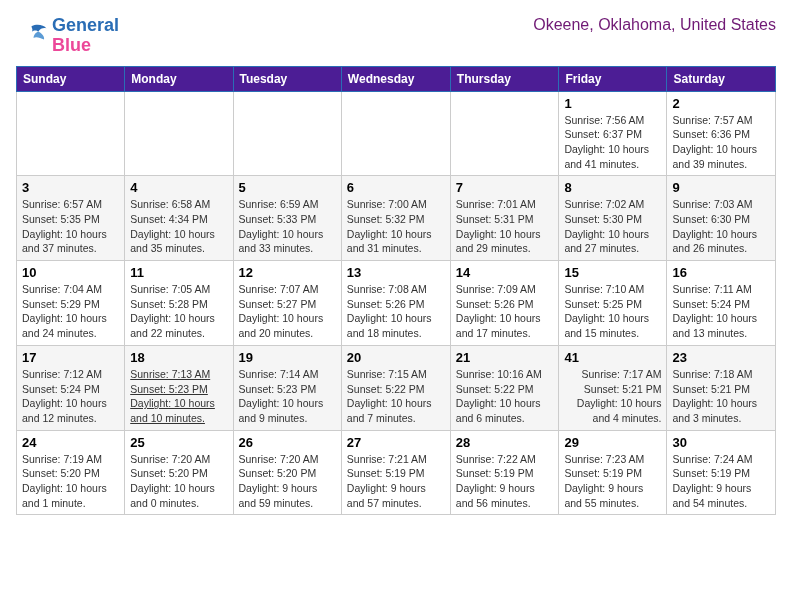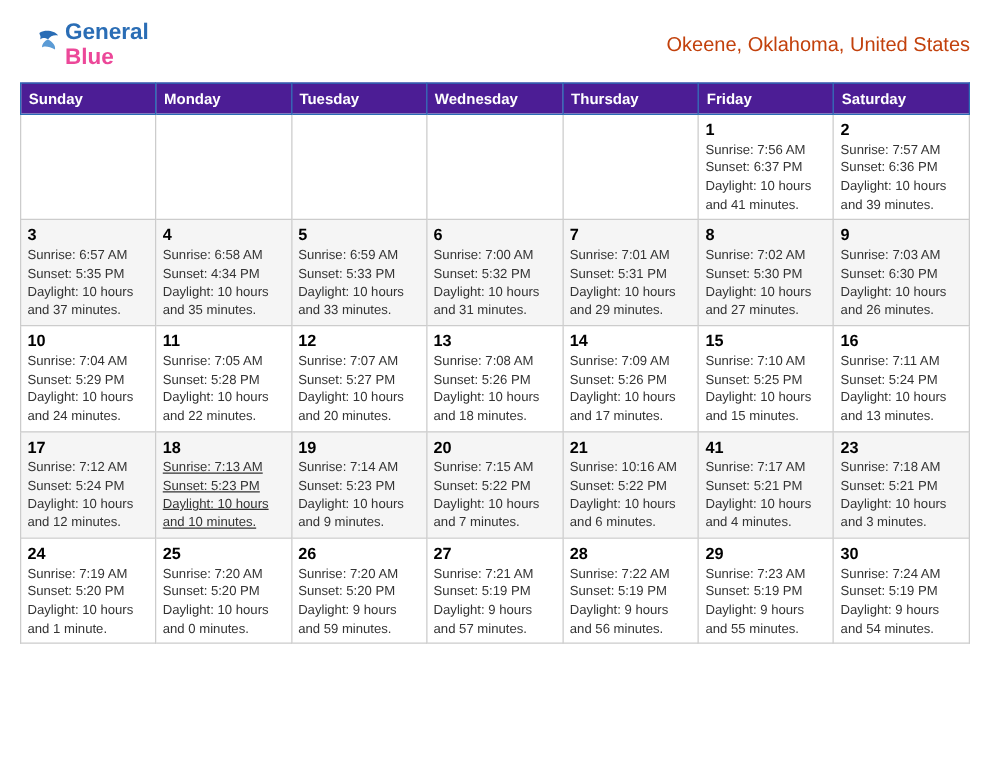--- a/index.html
+++ b/index.html
@@ -33,22 +33,21 @@
       height: 28px;
     }
     .title-block { text-align: right; }
     .month-title {
       font-size: 36px;
       font-weight: bold;
       color: #333;
     }
     .location {
       font-size: 16px;
-      color: #c2410c;
-      margin-top: 12px;
+      color: #701a75;
     }
     .calendar {
       width: 100%;
       border-collapse: collapse;
       font-size: 11px;
     }
     .calendar thead tr th {
       background-color: #4c1d95;
       color: #fff;
       padding: 5px 6px;
@@ -269,21 +268,21 @@
         </td>
         <td>
           <span class="day-number">21</span>
           <div class="day-detail" style="white-space: pre-line;">Sunrise: 10:16 AM
 Sunset: 5:22 PM
 Daylight: 10 hours
 and 6 minutes.</div>
         </td>
         <td>
           <span class="day-number">41</span>
-          <div class="day-detail" style="white-space: pre-line;">Sunrise: 7:17 AM
+          <div class="day-detail" style="white-space: pre-line; text-align: right;">Sunrise: 7:17 AM
 Sunset: 5:21 PM
 Daylight: 10 hours
 and 4 minutes.</div>
         </td>
         <td>
           <span class="day-number">23</span>
           <div class="day-detail" style="white-space: pre-line;">Sunrise: 7:18 AM
 Sunset: 5:21 PM
 Daylight: 10 hours
 and 3 minutes.</div>

